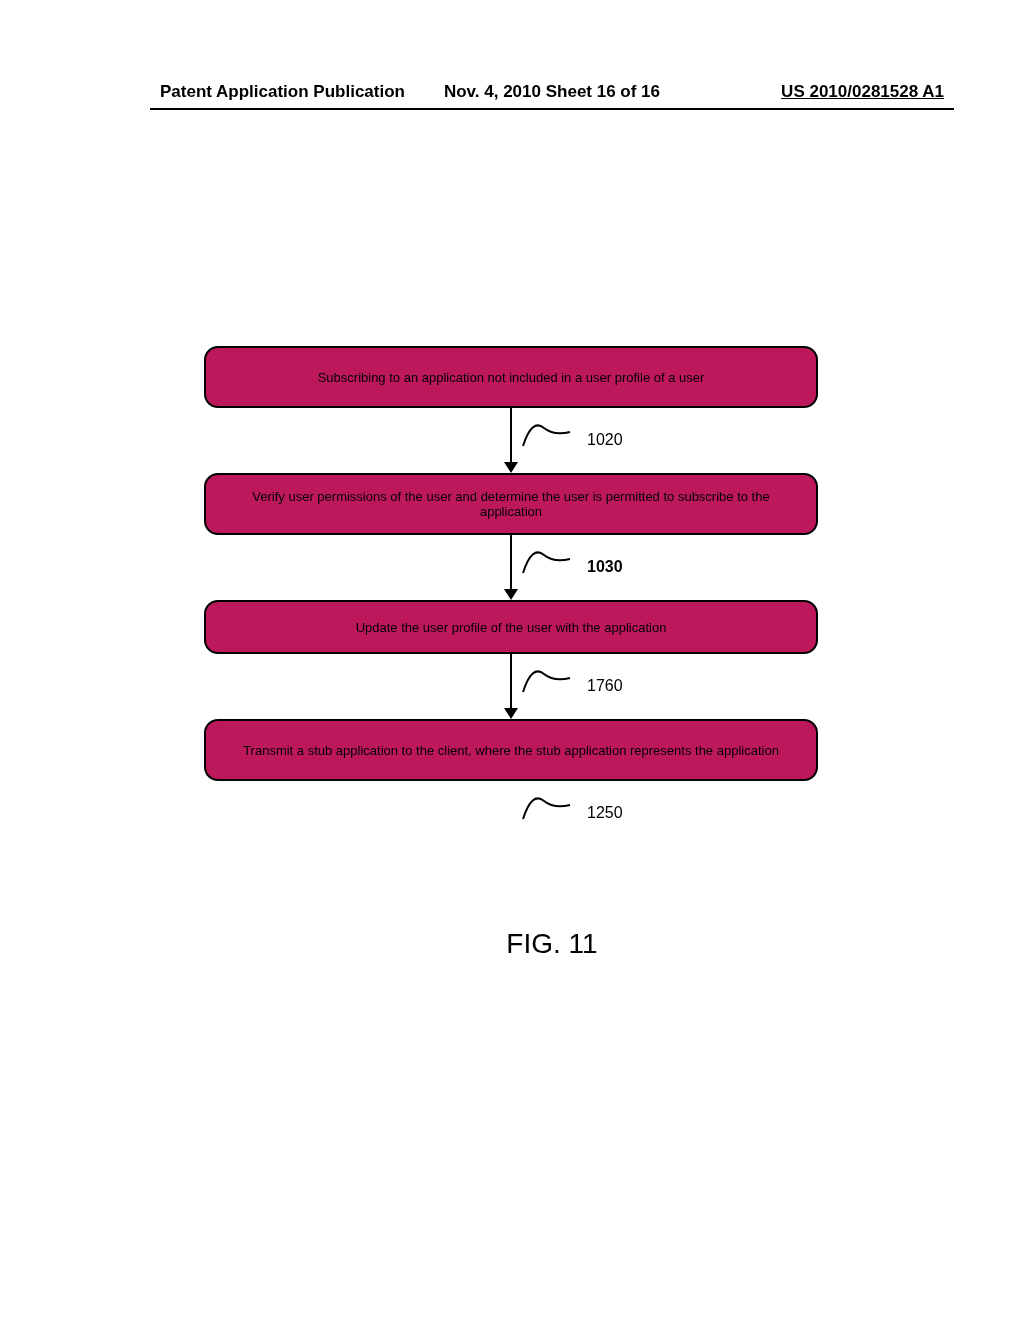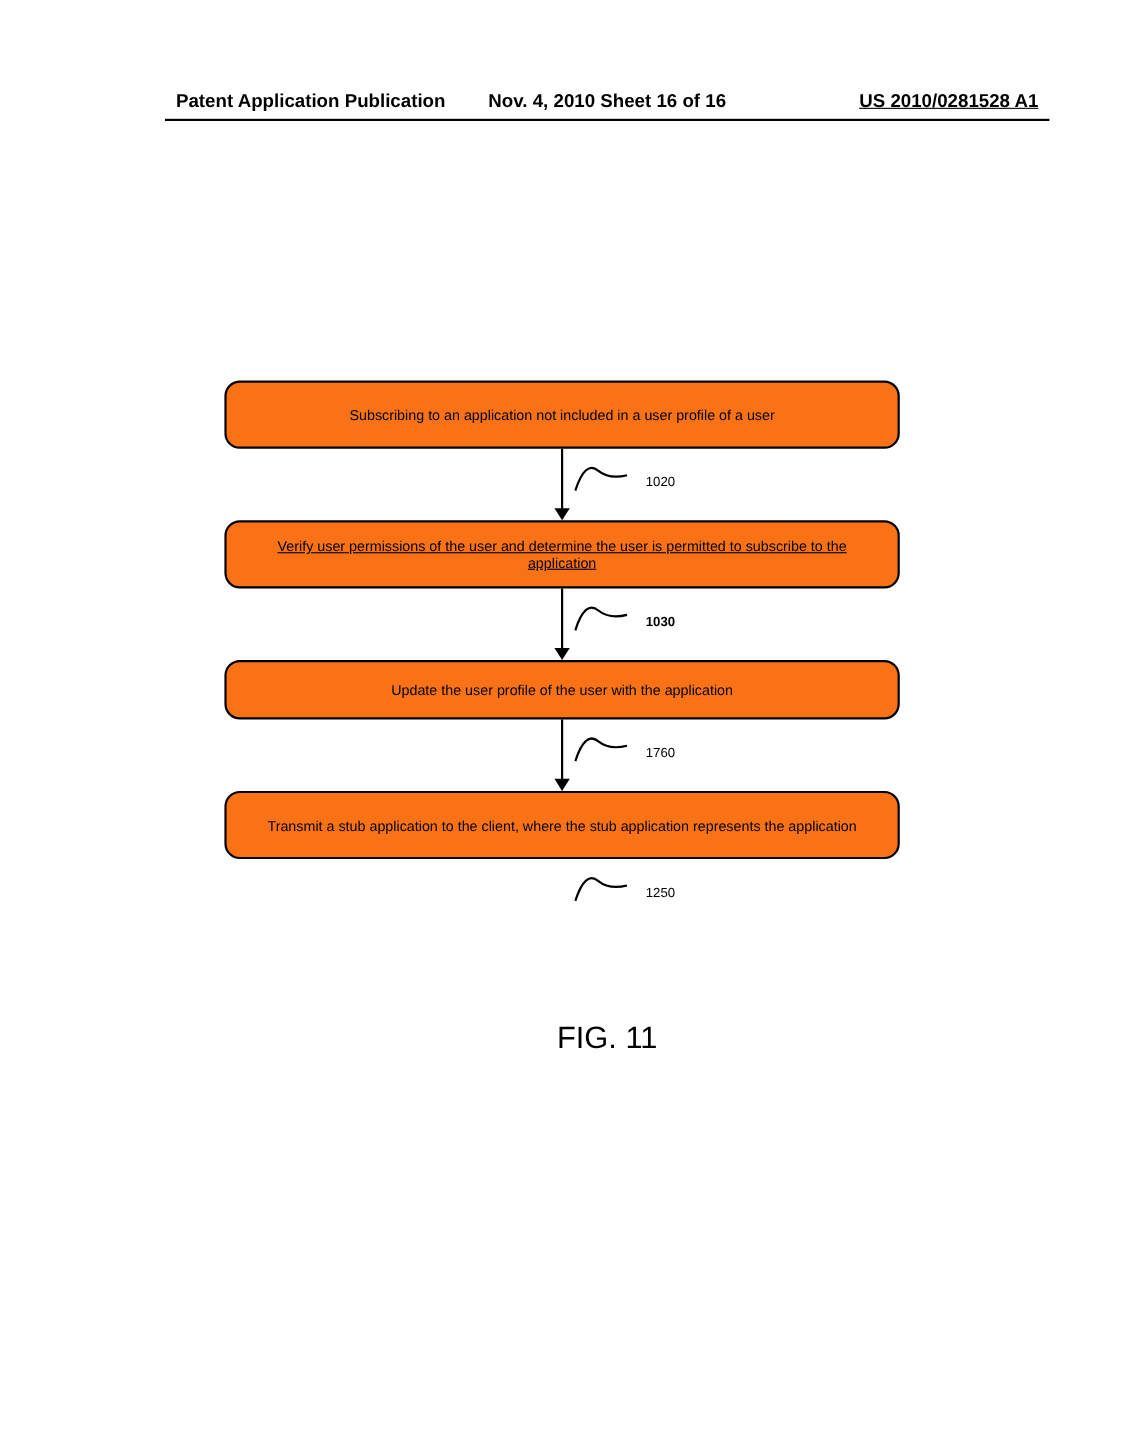--- a/index.html
+++ b/index.html
@@ -49,21 +49,21 @@
     width: 614px;
     border: 2px solid #000;
     border-radius: 14px;
     box-sizing: border-box;
     display: flex;
     align-items: center;
     justify-content: center;
     text-align: center;
     font-size: 13px;
     padding: 0 22px;
-    background: #f97316;
+    background: #be185d;
   }
 
   .arrow-group {
     position: absolute;
     left: 0;
     width: 614px;
     height: 70px;
   }
   .arrow-line {
     position: absolute;
@@ -87,21 +87,21 @@
     left: 318px;
     top: 10px;
     width: 50px;
     height: 30px;
   }
   .leader svg { display: block; }
   .label-num {
     position: absolute;
     left: 383px;
     top: 23px;
-    font-size: 12px;
+    font-size: 16px;
     color: #000;
   }
 
   .fig-caption {
     position: absolute;
     left: 50%;
     transform: translateX(-50%);
     top: 928px;
     font-size: 28px;
     font-weight: normal;
@@ -129,21 +129,21 @@
       <div class="arrow-line"></div>
       <div class="arrow-head"></div>
       <div class="leader">
         <svg width="50" height="30">
             <path d="M1 28 Q10 0 22 10 Q32 18 48 14" stroke="#000" stroke-width="2" fill="none"></path>
           </svg>
       </div>
       <span class="label-num">1020</span>
     </div>
 
-    <div class="step-box" style="top:473px;height:62px;text-decoration:underline;">
+    <div class="step-box" style="top:473px;height:62px;">
       <span>Verify user permissions of the user and determine the user is permitted to subscribe to the application</span>
     </div>
     <div class="arrow-group" style="top:535px;font-weight:bold;">
       <div class="arrow-line"></div>
       <div class="arrow-head"></div>
       <div class="leader">
         <svg width="50" height="30">
             <path d="M1 28 Q10 0 22 10 Q32 18 48 14" stroke="#000" stroke-width="2" fill="none"></path>
           </svg>
       </div>

